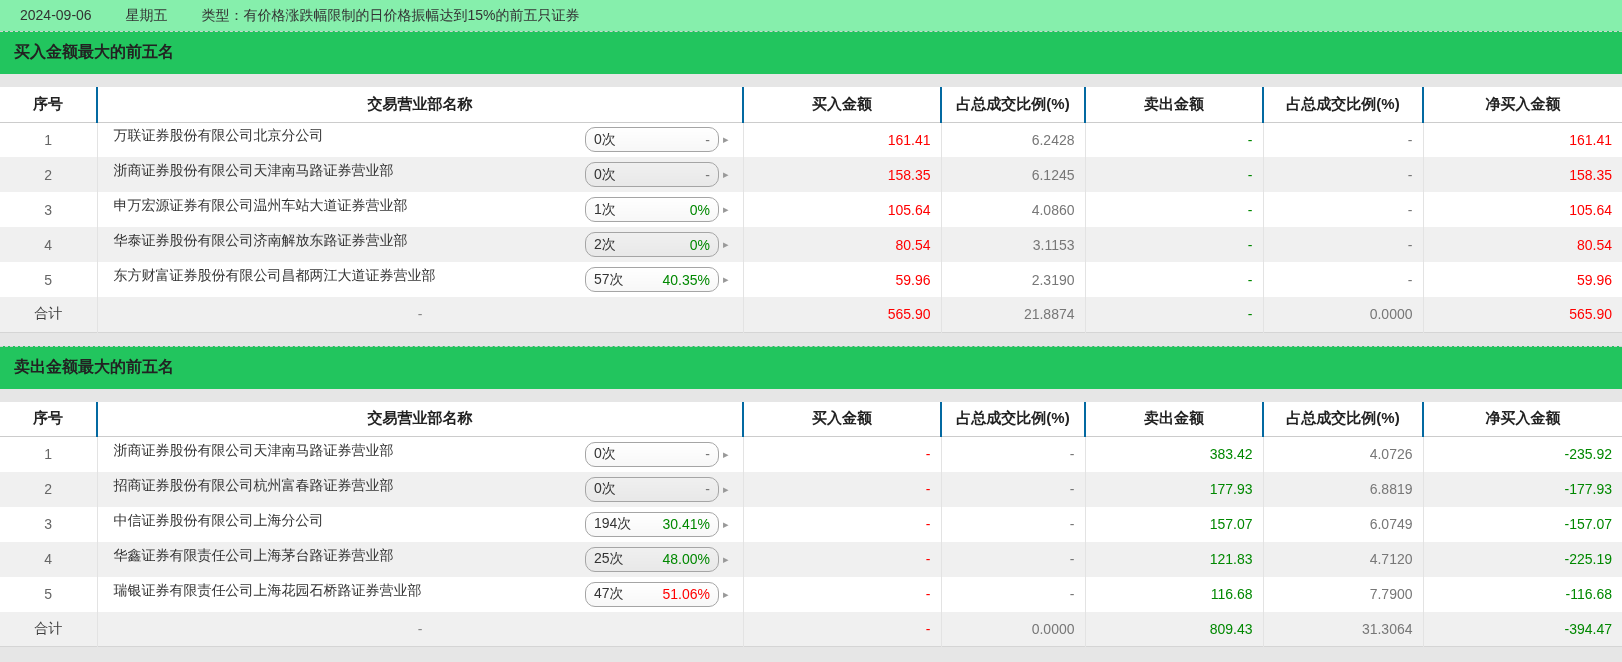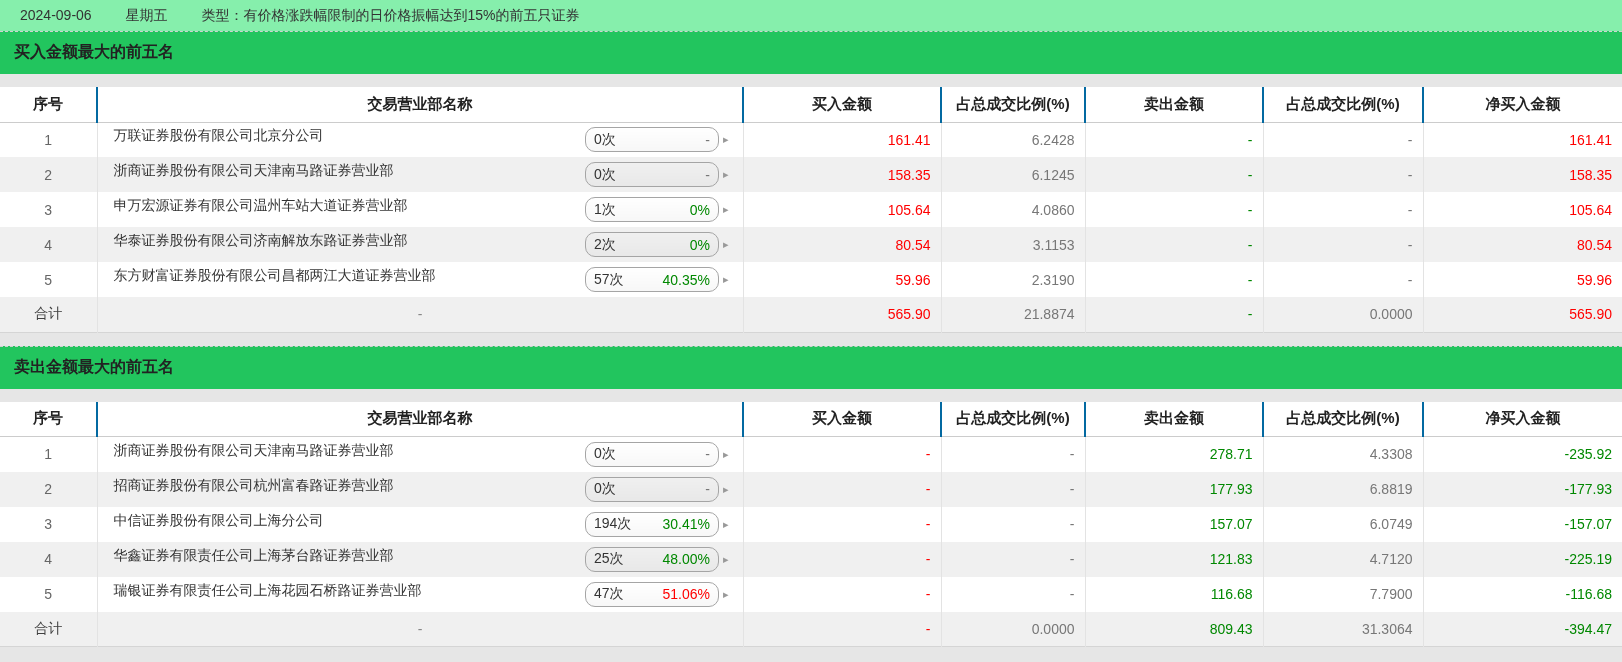--- a/index.html
+++ b/index.html
@@ -248,22 +248,22 @@
               <span class="badge">
                 <span class="badge-count">0次</span>
                 <span class="c-gray">-</span>
               </span>
               <span class="badge-arrow">▸</span>
             </span>
           </div>
         </td>
         <td class="num c-red">-</td>
         <td class="num c-gray">-</td>
-        <td class="num c-green">278.71</td>
-        <td class="num c-gray">4.3308</td>
+        <td class="num c-green">383.42</td>
+        <td class="num c-gray">4.0726</td>
         <td class="num c-green">-235.92</td>
       </tr>
       <tr>
         <td class="seq">2</td>
         <td>
           <div class="cellflex">
             <span class="bname">招商证券股份有限公司杭州富春路证券营业部</span>
             <span class="badge-wrap">
               <span class="badge">
                 <span class="badge-count">0次</span>

